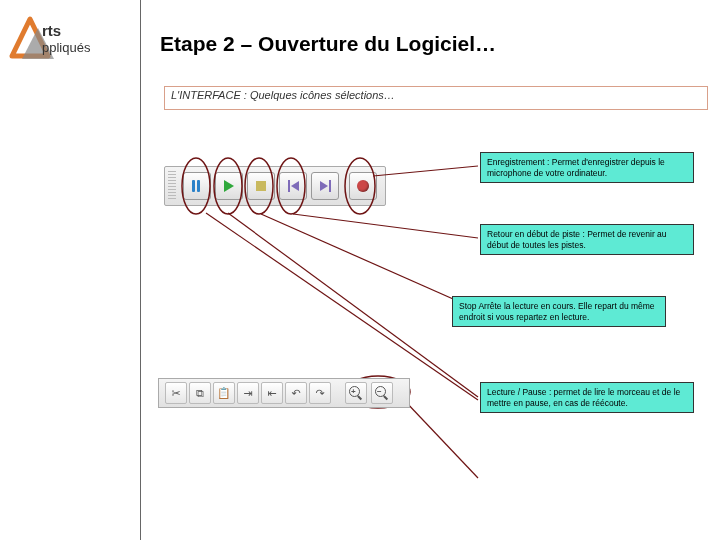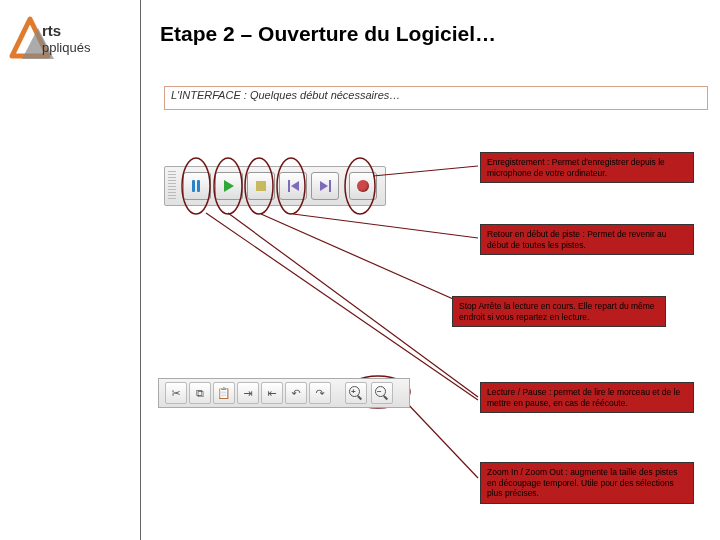--- a/index.html
+++ b/index.html
@@ -1,20 +1,20 @@
 <!DOCTYPE html>
 <html><head>
 <meta charset="utf-8">
 <style>
   html,body{margin:0;padding:0;width:720px;height:540px;font-family:Arial,Helvetica,sans-serif;overflow:hidden;background:#fff}
   .page{position:relative;width:600px;height:540px}
   .vline{position:absolute;top:0;bottom:0;left:140px;width:1px;background:#666}
   .logo{position:absolute;left:8px;top:14px}
   .logo svg{display:block}
-  .title{position:absolute;left:160px;top:22px;font-size:21px;font-weight:bold;color:#000}
+  .title{position:absolute;left:160px;top:32px;font-size:21px;font-weight:bold;color:#000}
   .subbox{position:absolute;left:164px;top:86px;width:530px;height:18px;border:1px solid #d9a08a;padding:2px 6px;font-style:italic;font-size:11px;color:#333}
   .toolbar1{position:absolute;left:164px;top:166px;width:220px;height:38px;border:1px solid #aaa;background:linear-gradient(#f4f4f4,#e1e1e1);border-radius:2px}
   .tb-grip{position:absolute;left:3px;top:4px;bottom:4px;width:8px;background:repeating-linear-gradient(to bottom,#bbb 0 1px,transparent 1px 3px)}
   .btn{position:absolute;top:5px;width:26px;height:26px;background:linear-gradient(#fefefe,#dedede);border:1px solid #999;border-radius:3px;display:flex;align-items:center;justify-content:center}
   .ico-pause{width:10px;height:12px;display:flex;gap:2px}
   .ico-pause span{width:3px;height:12px;background:#2b82c9;border-radius:1px}
   .ico-play{width:0;height:0;border-left:10px solid #2fa83b;border-top:6px solid transparent;border-bottom:6px solid transparent}
   .ico-stop{width:10px;height:10px;background:#c9b95e}
   .ico-start{display:flex;align-items:center}
   .ico-start .bar{width:2px;height:12px;background:#7e6bb9}
@@ -22,40 +22,40 @@
   .ico-end{display:flex;align-items:center}
   .ico-end .tri{width:0;height:0;border-left:8px solid #7e6bb9;border-top:5px solid transparent;border-bottom:5px solid transparent;margin-right:1px}
   .ico-end .bar{width:2px;height:12px;background:#7e6bb9}
   .ico-rec{width:12px;height:12px;background:#cc4747;border-radius:50%;box-shadow:inset -1px -1px 2px rgba(0,0,0,.4)}
   .toolbar2{position:absolute;left:158px;top:378px;width:250px;height:28px;border:1px solid #aaa;background:linear-gradient(#f4f4f4,#e1e1e1)}
   .mini{position:absolute;top:3px;width:20px;height:20px;border:1px solid #bbb;background:linear-gradient(#fff,#e6e6e6);border-radius:2px;display:flex;align-items:center;justify-content:center;font-size:11px;color:#555}
   .zoom-in,.zoom-out{width:14px;height:14px;position:relative}
   .zoom-in::before,.zoom-out::before{content:"";position:absolute;left:0;top:0;width:9px;height:9px;border:1.5px solid #555;border-radius:50%}
   .zoom-in::after,.zoom-out::after{content:"";position:absolute;left:9px;top:9px;width:5px;height:1.5px;background:#555;transform:rotate(45deg);transform-origin:left}
   .zoom-in span,.zoom-out span{position:absolute;left:2px;top:2px;font-size:8px;line-height:8px;color:#555;font-weight:bold}
-  .callout{position:absolute;border:1px solid #333;background:#b91c1c;font-size:8.5px;line-height:1.25;padding:4px 6px;width:214px;box-sizing:border-box}
+  .callout{position:absolute;border:1px solid #333;background:#5eead4;font-size:8.5px;line-height:1.25;padding:4px 6px;width:214px;box-sizing:border-box}
 </style>
 </head>
 <body>
 
 <div class="page">
   <div class="vline"></div>
 
   <div class="logo">
     <svg width="120" height="50" viewBox="0 0 120 50">
       <path d="M4 42 L22 5 L40 42 Z" fill="none" stroke="#e07b2e" stroke-width="5" stroke-linejoin="round"></path>
       <path d="M14 45 L30 14 L46 45 Z" fill="#888" opacity="0.7"></path>
       <text x="34" y="22" font-family="Arial" font-weight="bold" font-size="15" fill="#333">rts</text>
       <text x="34" y="38" font-family="Arial" font-size="13" fill="#333">ppliqués</text>
     </svg>
   </div>
 
   <div class="title">Etape 2 – Ouverture du Logiciel…</div>
 
-  <div class="subbox">L'INTERFACE : Quelques début nécessaires…</div>
+  <div class="subbox">L'INTERFACE : Quelques icônes sélections…</div>
 
   <div class="toolbar1">
     <div class="tb-grip"></div>
     <div class="btn" style="left:18px">
         <span class="ico-pause">
           <span></span>
           <span></span>
         </span>
       </div>
     <div class="btn" style="left:50px">
@@ -129,14 +129,13 @@
         <span class="zoom-out">
           <span>−</span>
         </span>
       </div>
   </div>
 
   <div class="callout" style="left:480px;top:152px">Enregistrement : Permet d'enregistrer depuis le microphone de votre ordinateur.</div>
   <div class="callout" style="left:480px;top:224px">Retour en début de piste : Permet de revenir au début de toutes les pistes.</div>
   <div class="callout" style="left:452px;top:296px">Stop Arrête la lecture en cours. Elle repart du même endroit si vous repartez en lecture.</div>
   <div class="callout" style="left:480px;top:382px">Lecture / Pause :  permet de lire le morceau et de le mettre en pause, en cas de réécoute.</div>
-  <div class="callout" style="left:480px;top:462px">Zoom In / Zoom Out : augmente la taille des pistes en découpage temporel. Utile pour des sélections plus précises.</div>
 </div>
 
 </body></html>

